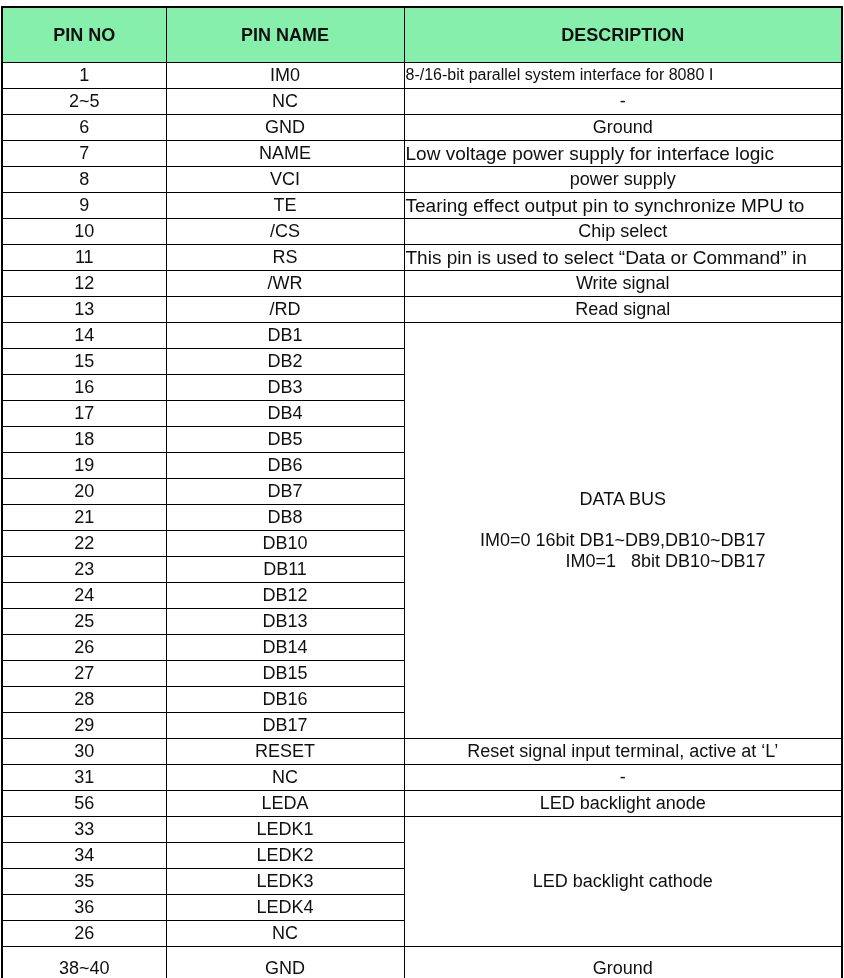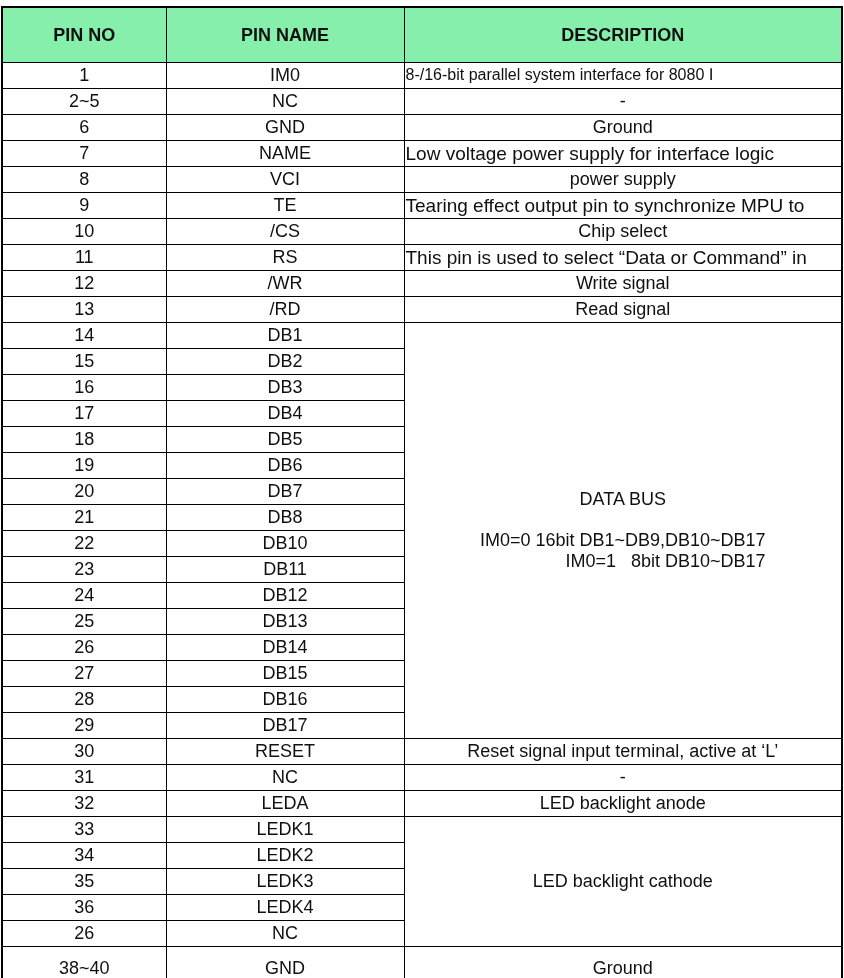--- a/index.html
+++ b/index.html
@@ -201,21 +201,21 @@
           <td>30</td>
           <td>RESET</td>
           <td class="desc">Reset signal input terminal, active at ‘L’</td>
         </tr>
         <tr>
           <td>31</td>
           <td>NC</td>
           <td class="desc">-</td>
         </tr>
         <tr>
-          <td>32</td>
+          <td>56</td>
           <td>LEDA</td>
           <td class="desc">LED backlight anode</td>
         </tr>
         <tr>
           <td>33</td>
           <td>LEDK1</td>
           <td class="desc" rowspan="5">LED backlight cathode</td>
         </tr>
         <tr>
           <td>34</td>

